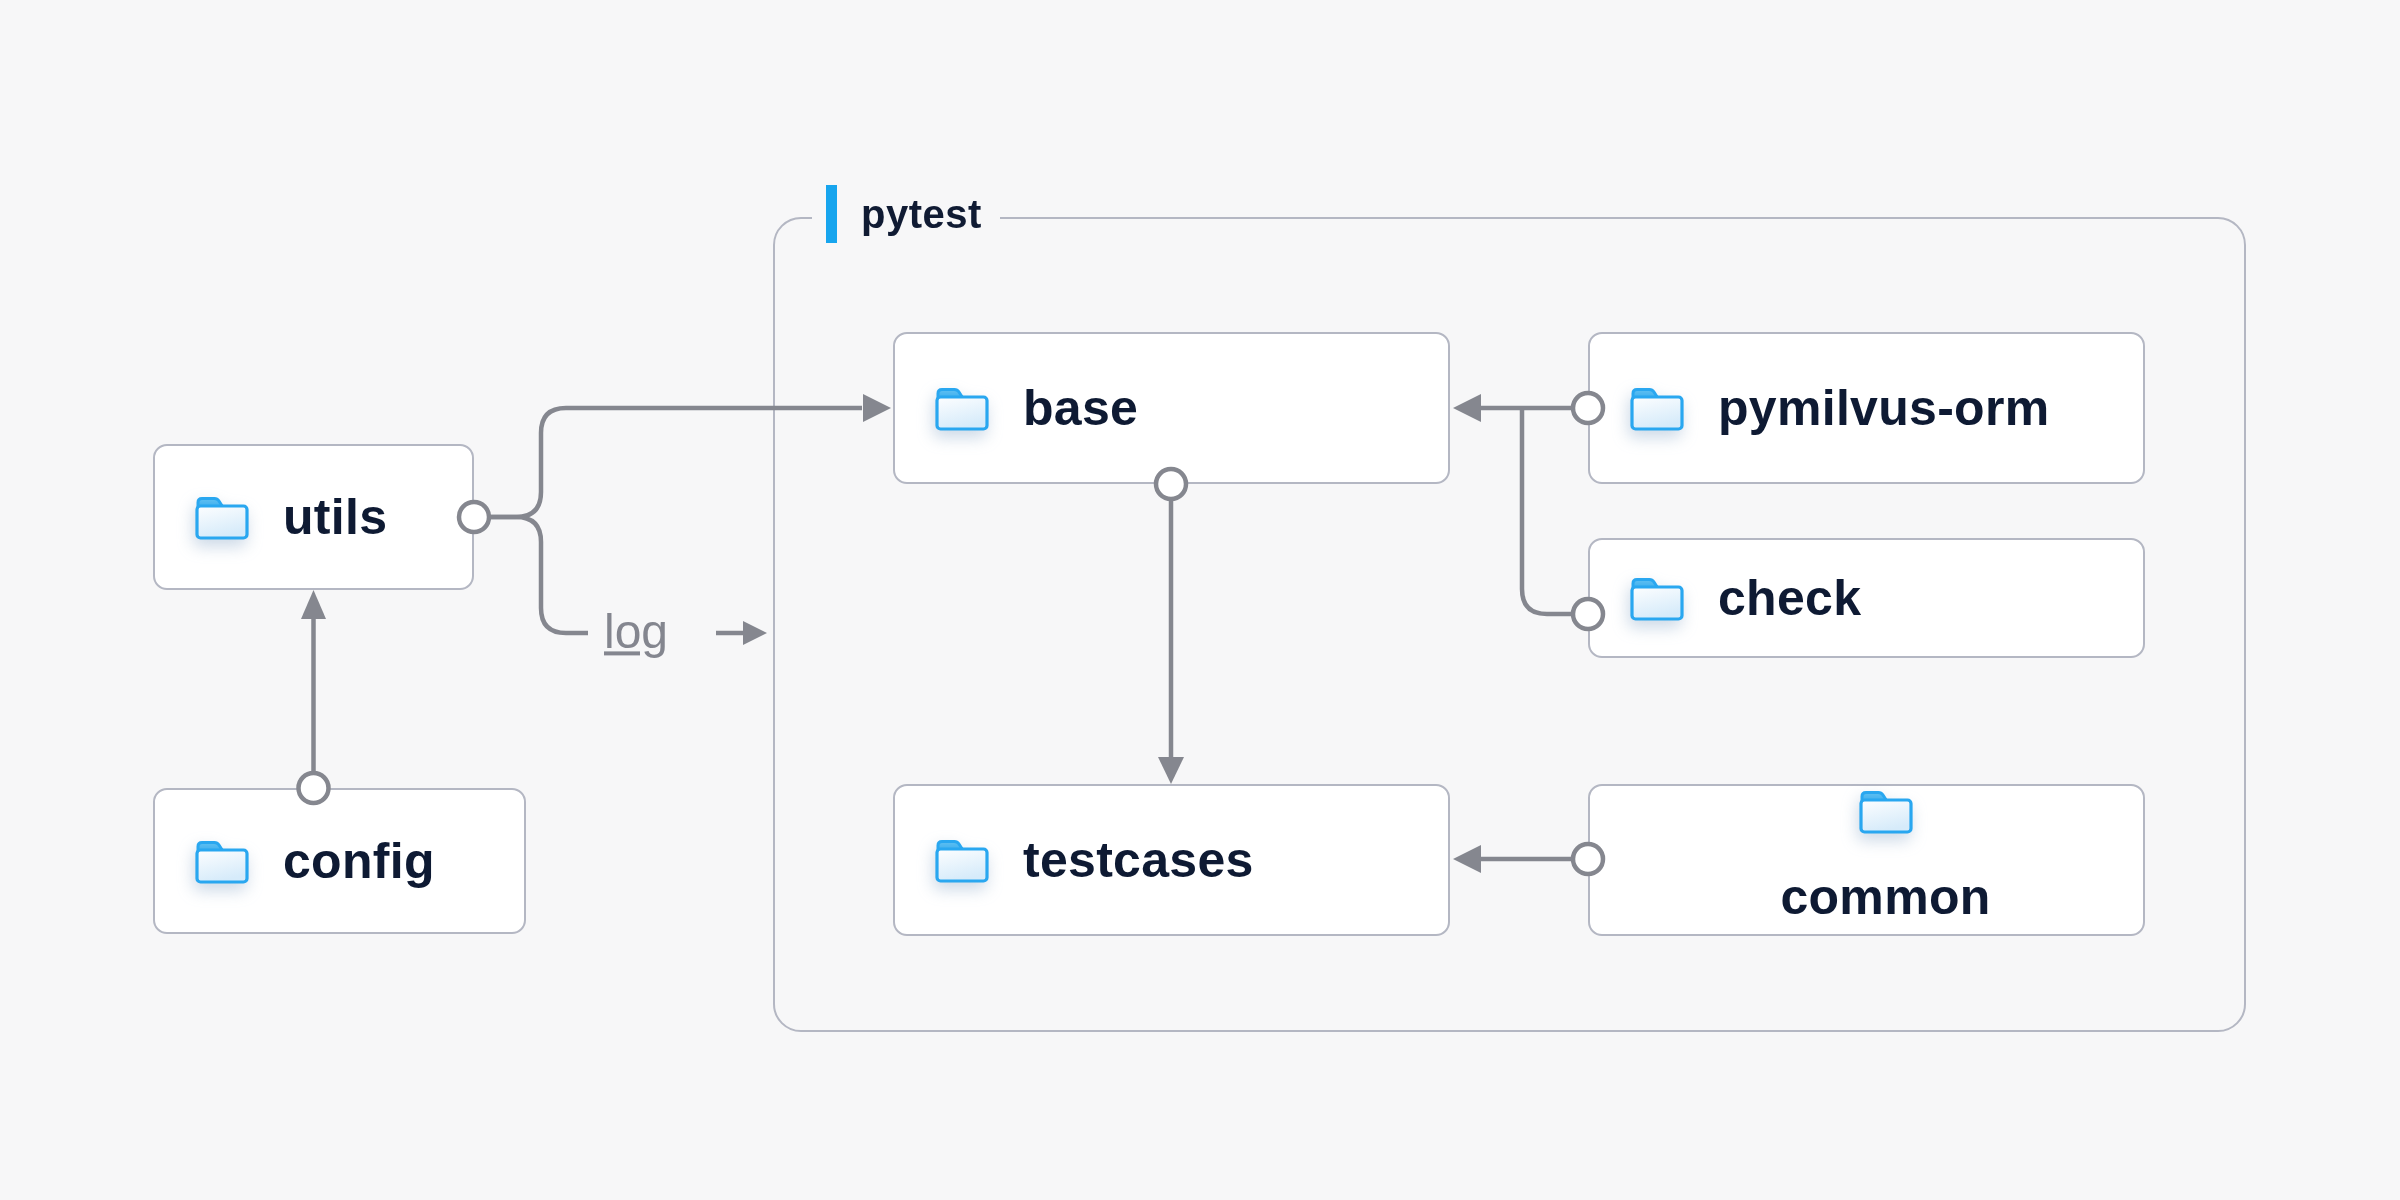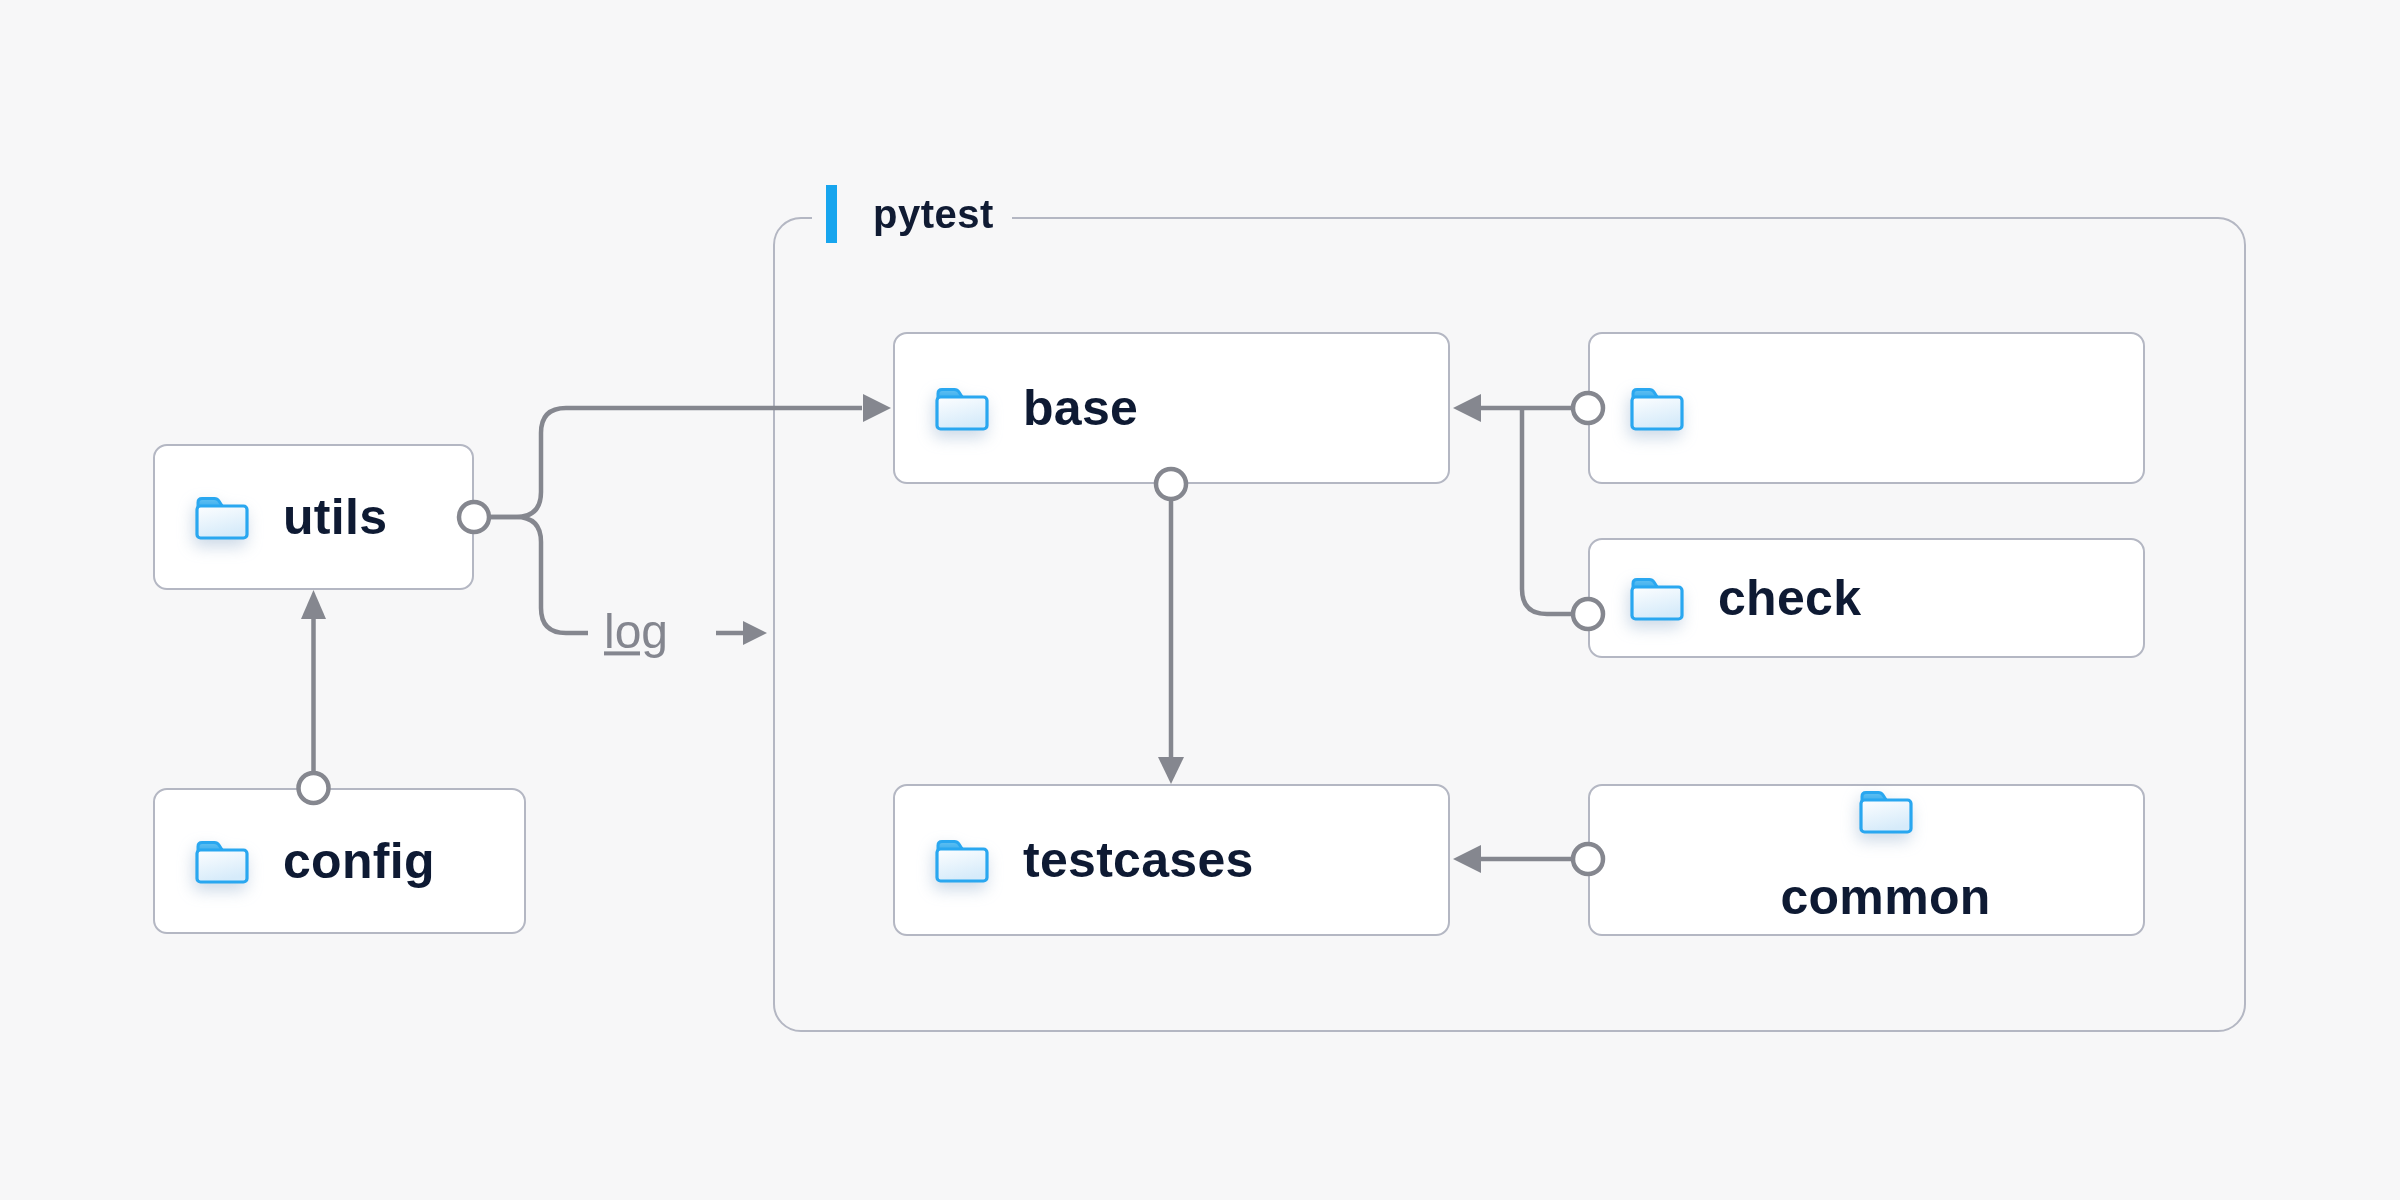--- a/index.html
+++ b/index.html
@@ -7,21 +7,21 @@
     position:relative;width:2400px;height:1200px;background:#f7f7f8;overflow:hidden;
     font-family:"Liberation Sans","DejaVu Sans",sans-serif;
   }
   
   .group{
     position:absolute;left:773px;top:217px;width:1469px;height:811px;
     border:2px solid #b4b7c3;border-radius:28px;z-index:1;
   }
   .group-label{
     position:absolute;left:812px;top:185px;height:58px;z-index:4;
-    display:flex;align-items:center;gap:36px;
+    display:flex;align-items:center;gap:24px;
     background:#f7f7f8;padding:0 18px 0 14px;
   }
   .accent-bar{width:11px;height:58px;background:#17a5ee;}
   .group-label span.txt{
     font-size:40px;font-weight:700;color:#101b33;letter-spacing:.5px;
   }
   
   .node{
     position:absolute;background:#ffffff;border:2px solid #b4b7c3;border-radius:14px;
     display:flex;align-items:center;padding-left:38px;gap:32px;box-sizing:border-box;
@@ -130,20 +130,21 @@
       <rect x="4" y="14" width="50" height="32" rx="3.5" fill="url(#bodyGrad)" stroke="#29a7f0" stroke-width="3.2" stroke-linejoin="round"></rect>
     </svg>
     <span class="lbl">base</span>
   </div>
 
   <div class="node n-pymilvus">
     <svg class="folder" width="58" height="50" viewBox="0 0 58 50">
       <path d="M5 24 V10.5 Q5 6.5 9 6.5 H21.5 Q24.3 6.5 25.8 8.8 L30.5 16 V24 Z" fill="url(#tabGrad)" stroke="#29a7f0" stroke-width="3" stroke-linejoin="round"></path>
       <rect x="4" y="14" width="50" height="32" rx="3.5" fill="url(#bodyGrad)" stroke="#29a7f0" stroke-width="3.2" stroke-linejoin="round"></rect>
     </svg>
+    <span class="lbl">pymilvus-orm</span>
   </div>
 
   <div class="node n-check">
     <svg class="folder" width="58" height="50" viewBox="0 0 58 50">
       <path d="M5 24 V10.5 Q5 6.5 9 6.5 H21.5 Q24.3 6.5 25.8 8.8 L30.5 16 V24 Z" fill="url(#tabGrad)" stroke="#29a7f0" stroke-width="3" stroke-linejoin="round"></path>
       <rect x="4" y="14" width="50" height="32" rx="3.5" fill="url(#bodyGrad)" stroke="#29a7f0" stroke-width="3.2" stroke-linejoin="round"></rect>
     </svg>
     <span class="lbl">check</span>
   </div>
 

